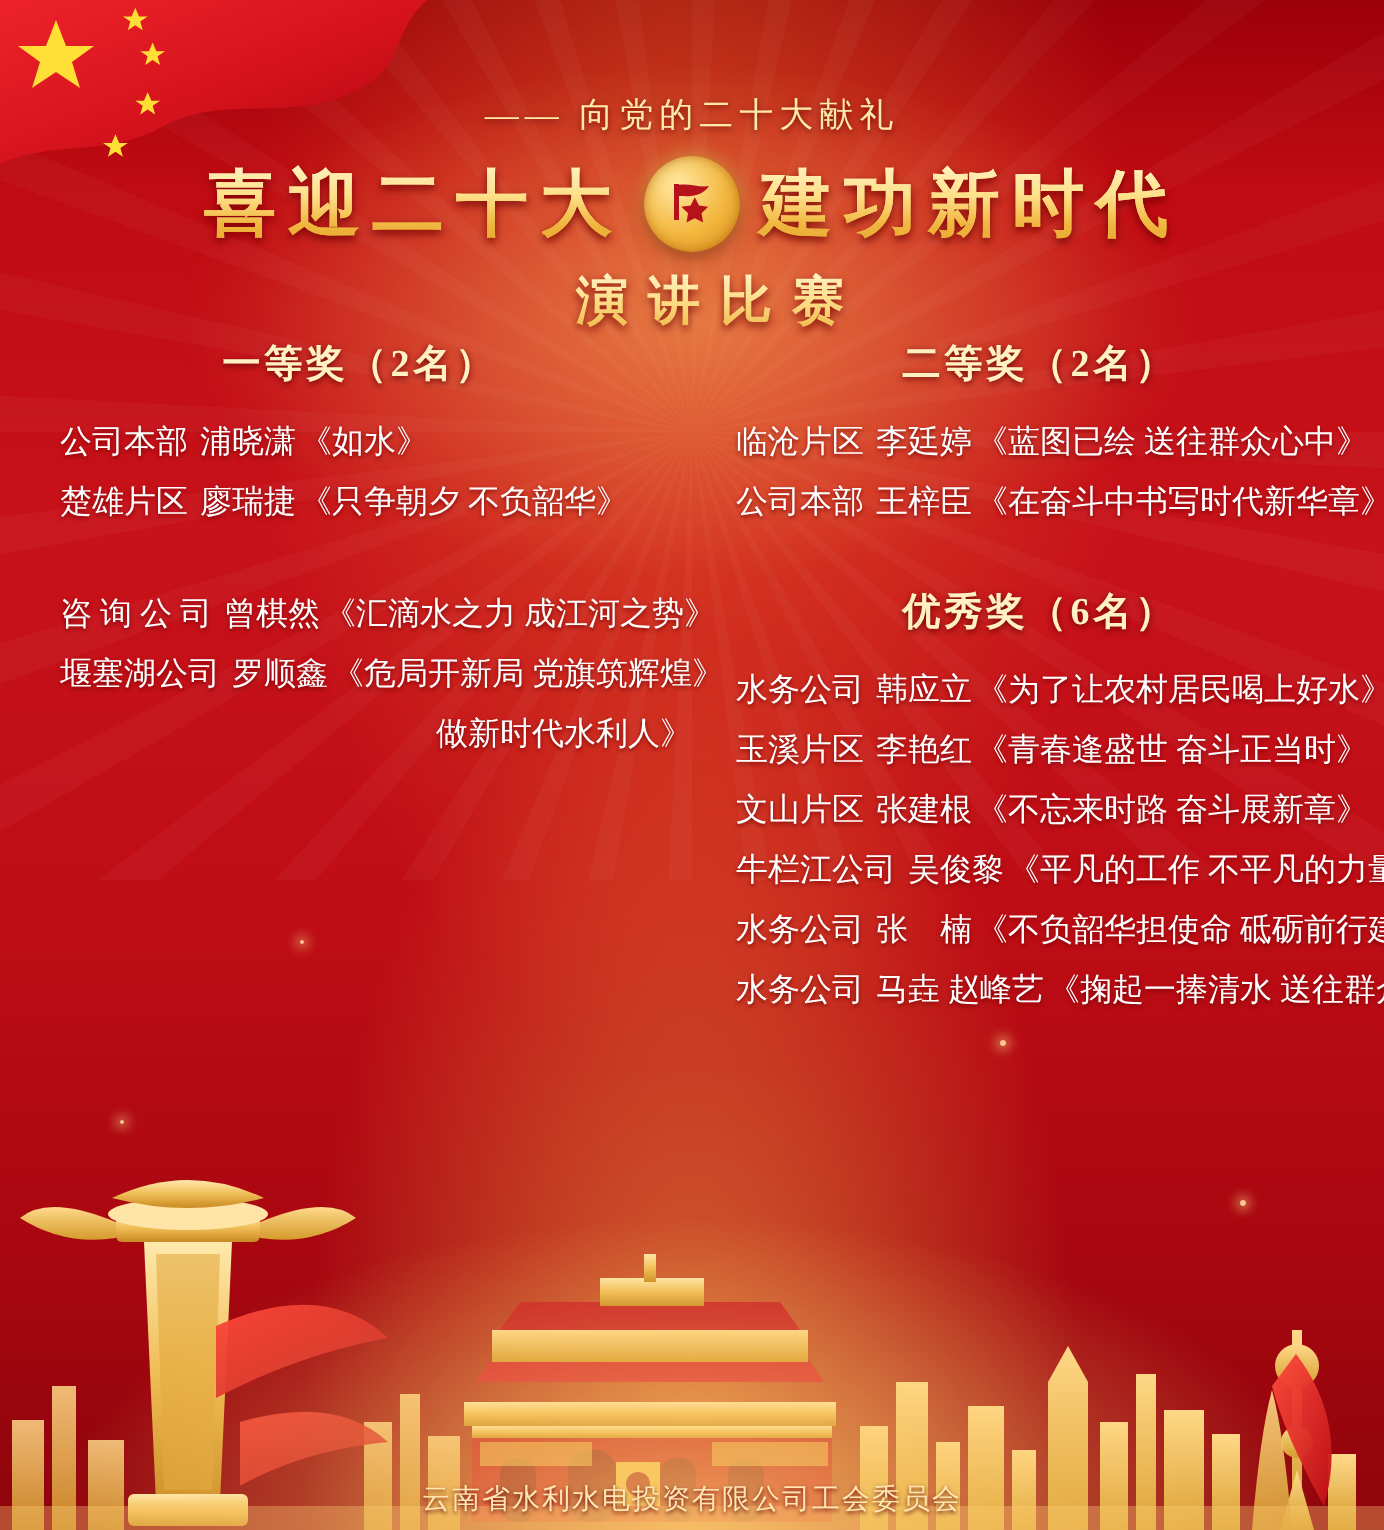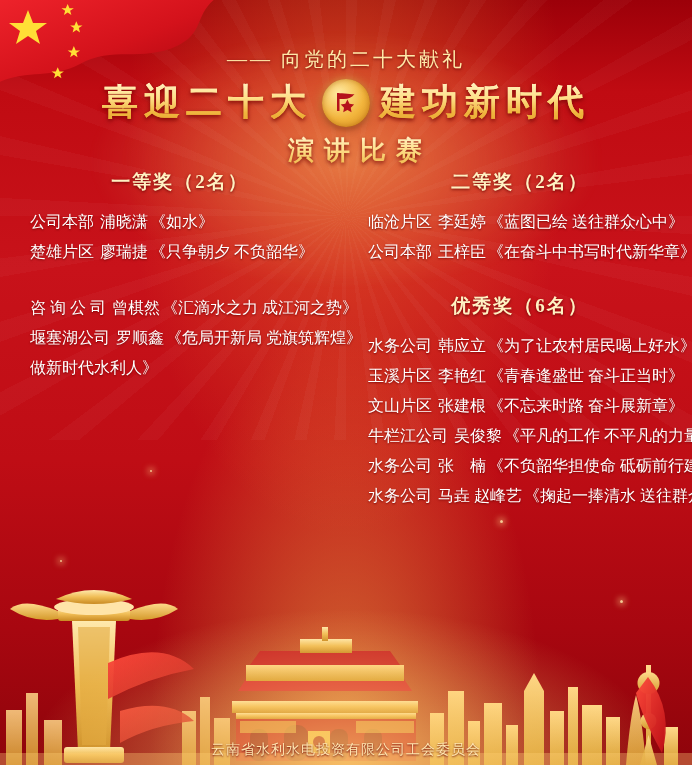--- a/index.html
+++ b/index.html
@@ -32,29 +32,29 @@
     filter:blur(2px);
   }
   
   .flag{
     position:absolute;left:-8px;top:-6px;width:250px;height:120px;
   }
   .flag svg{display:block}
   
   .dedication{
     position:absolute;top:46px;left:0;right:0;text-align:center;
-    color:#ffe9a8;font-size:20px;letter-spacing:3px;
+    color:#ffe9a8;font-size:17px;letter-spacing:3px;
     text-shadow:0 1px 3px rgba(90,0,0,.8);
   }
   
   .titlewrap{
     position:absolute;top:78px;left:0;right:0;text-align:center;
   }
   .maintitle{
-    display:flex;align-items:flex-end;justify-content:center;gap:10px;
+    display:flex;align-items:flex-start;justify-content:center;gap:10px;
     font-size:36px;font-weight:bold;letter-spacing:6px;
     background:linear-gradient(180deg,#fff6cf 0%,#ffe08a 40%,#f0b63f 70%,#e4a12a 100%);
     -webkit-background-clip:text;background-clip:text;color:transparent;
     filter:drop-shadow(0 2px 2px rgba(110,0,0,.85));
   }
   .maintitle .seg{background:inherit;-webkit-background-clip:text;background-clip:text;color:transparent;}
   .emblem{
     width:48px;height:48px;border-radius:50%;
     background:radial-gradient(circle at 35% 30%,#ffe9a0,#f3b63d 55%,#d98f1d 100%);
     display:inline-flex;align-items:center;justify-content:center;
@@ -80,21 +80,21 @@
     text-shadow:0 1px 3px rgba(100,0,0,.9);
     margin:0 0 12px 0;
   }
   .grpTitle.second{margin-top:0}
   .entry{
     color:#ffffff;font-size:16px;line-height:30px;white-space:nowrap;
     text-shadow:0 1px 2px rgba(110,0,0,.85);
   }
   .entry .unit{margin-right:6px}
   .entry .name{margin-right:2px}
-  .entry.center{text-align:left}
+  .entry.center{text-align:right}
   .col-left .entry{padding-left:16px}
   .col-right .entry{padding-left:14px}
   .gap{height:26px}
   
   .bottomart{position:absolute;left:0;right:0;bottom:0;height:250px;}
   .glowbase{
     position:absolute;left:0;right:0;bottom:0;height:170px;
     background:radial-gradient(ellipse at 50% 100%, rgba(255,205,110,.75), rgba(200,40,20,0) 65%);
   }
   .footer{

